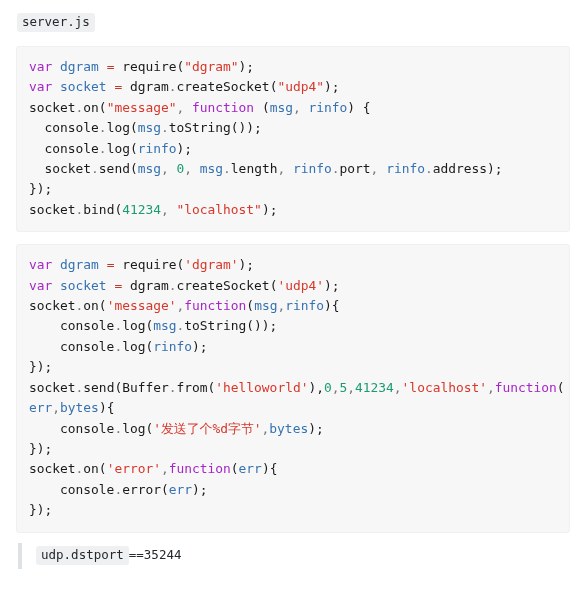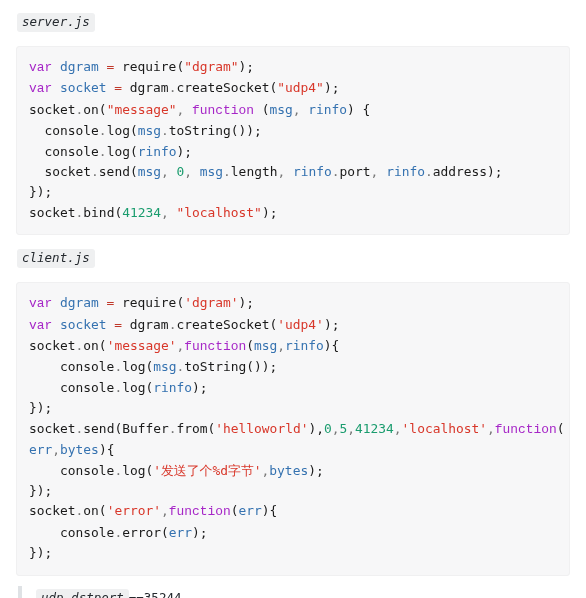--- a/index.html
+++ b/index.html
@@ -23,21 +23,20 @@
   .inline-code {
     display: inline-block;
     background: #eff0f1;
     border-radius: 3px;
     padding: 1px 5px 2px 5px;
     font-family: "DejaVu Sans Mono", "Liberation Mono", monospace;
     font-size: 12.5px;
     line-height: 16px;
     color: #24292e;
     white-space: pre;
-    font-style: italic;
   }
 
   .label-row {
     margin: 4px 0 0 9px;
     height: 22px;
   }
   .label-row.second {
     margin-top: 13px;
   }
 
@@ -59,21 +58,21 @@
     color: #1a1a1a;
     white-space: pre;
     tab-size: 4;
   }
   .codeblock .ln {
     display: block;
     white-space: pre;
   }
 
   
-  .k  { color: #a626c7; font-family: Liberation Mono, monospace; }           
+  .k  { color: #a626c7; }           
   .v  { color: #3572b0; }           
   .s  { color: #d8372a; }           
   .o  { color: #c0392b; }           
   .n  { color: #1a9c6e; }           
   .p  { color: #1a1a1a; }           
   .d  { color: #777777; }           
 
   
   .quote {
     margin: 10px 8px 0 10px;
@@ -96,23 +95,20 @@
 <div class="page">
 
   <div class="label-row">
     <span class="inline-code">server.js</span>
   </div>
 
   <div class="codeblock">
     <pre><code id="code-0"><span class="ln"><span class="k">var </span><span class="v">dgram</span><span class="p"> </span><span class="o">=</span><span class="p"> require(</span><span class="s">"dgram"</span><span class="p">);</span></span><span class="ln"><span class="k">var </span><span class="v">socket</span><span class="p"> </span><span class="o">=</span><span class="p"> dgram</span><span class="d">.</span><span class="p">createSocket(</span><span class="s">"udp4"</span><span class="p">);</span></span><span class="ln"><span class="p">socket</span><span class="d">.</span><span class="p">on(</span><span class="s">"message"</span><span class="d">,</span><span class="p"> </span><span class="k">function</span><span class="p"> (</span><span class="v">msg</span><span class="d">,</span><span class="p"> </span><span class="v">rinfo</span><span class="p">) {</span></span><span class="ln"><span class="p">  console</span><span class="d">.</span><span class="p">log(</span><span class="v">msg</span><span class="d">.</span><span class="p">toString());</span></span><span class="ln"><span class="p">  console</span><span class="d">.</span><span class="p">log(</span><span class="v">rinfo</span><span class="p">);</span></span><span class="ln"><span class="p">  socket</span><span class="d">.</span><span class="p">send(</span><span class="v">msg</span><span class="d">,</span><span class="p"> </span><span class="n">0</span><span class="d">,</span><span class="p"> </span><span class="v">msg</span><span class="d">.</span><span class="p">length</span><span class="d">,</span><span class="p"> </span><span class="v">rinfo</span><span class="d">.</span><span class="p">port</span><span class="d">,</span><span class="p"> </span><span class="v">rinfo</span><span class="d">.</span><span class="p">address);</span></span><span class="ln"><span class="p">});</span></span><span class="ln"><span class="p">socket</span><span class="d">.</span><span class="p">bind(</span><span class="n">41234</span><span class="d">,</span><span class="p"> </span><span class="s">"localhost"</span><span class="p">);</span></span></code></pre>
   </div>
 
-  <div class="label-row second">
-    <span class="inline-code">client.js</span>
-  </div>
 
   <div class="codeblock">
     <pre><code id="code-1"><span class="ln"><span class="k">var </span><span class="v">dgram</span><span class="p"> </span><span class="o">=</span><span class="p"> require(</span><span class="s">'dgram'</span><span class="p">);</span></span><span class="ln"><span class="k">var </span><span class="v">socket</span><span class="p"> </span><span class="o">=</span><span class="p"> dgram</span><span class="d">.</span><span class="p">createSocket(</span><span class="s">'udp4'</span><span class="p">);</span></span><span class="ln"><span class="p">socket</span><span class="d">.</span><span class="p">on(</span><span class="s">'message'</span><span class="d">,</span><span class="k">function</span><span class="p">(</span><span class="v">msg</span><span class="d">,</span><span class="v">rinfo</span><span class="p">){</span></span><span class="ln"><span class="p">    console</span><span class="d">.</span><span class="p">log(</span><span class="v">msg</span><span class="d">.</span><span class="p">toString());</span></span><span class="ln"><span class="p">    console</span><span class="d">.</span><span class="p">log(</span><span class="v">rinfo</span><span class="p">);</span></span><span class="ln"><span class="p">});</span></span><span class="ln"><span class="p">socket</span><span class="d">.</span><span class="p">send(Buffer</span><span class="d">.</span><span class="p">from(</span><span class="s">'helloworld'</span><span class="p">),</span><span class="n">0</span><span class="d">,</span><span class="n">5</span><span class="d">,</span><span class="n">41234</span><span class="d">,</span><span class="s">'localhost'</span><span class="d">,</span><span class="k">function</span><span class="p">(</span></span><span class="ln"><span class="v">err</span><span class="d">,</span><span class="v">bytes</span><span class="p">){</span></span><span class="ln"><span class="p">    console</span><span class="d">.</span><span class="p">log(</span><span class="s">'发送了个%d字节'</span><span class="d">,</span><span class="v">bytes</span><span class="p">);</span></span><span class="ln"><span class="p">});</span></span><span class="ln"><span class="p">socket</span><span class="d">.</span><span class="p">on(</span><span class="s">'error'</span><span class="d">,</span><span class="k">function</span><span class="p">(</span><span class="v">err</span><span class="p">){</span></span><span class="ln"><span class="p">    console</span><span class="d">.</span><span class="p">error(</span><span class="v">err</span><span class="p">);</span></span><span class="ln"><span class="p">});</span></span></code></pre>
   </div>
 
   <div class="quote">
     <span class="qtext"><span class="inline-code">udp.dstport</span><span>==35244</span></span>
   </div>
 
 </div>

